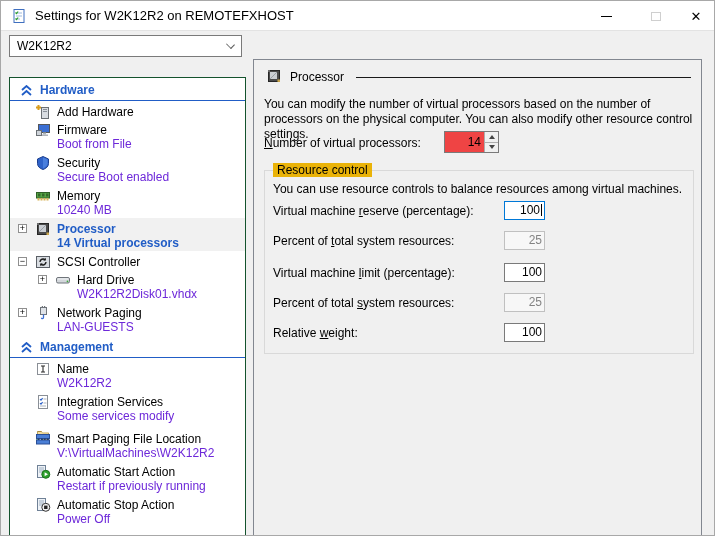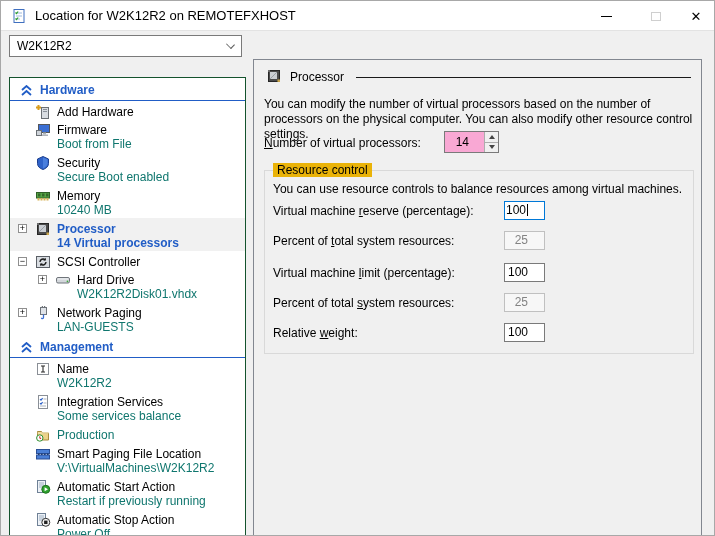--- a/index.html
+++ b/index.html
@@ -48,69 +48,69 @@
   .sec-header .chev { position:absolute; left:10px; top:3px; }
   .sb-item { position:relative; padding:4px 2px 0 47px; cursor:pointer; }
   .sb-item.indent { padding-left:67px; }
   .sb-item .expando { position:absolute; left:8px; top:6px; width:9px; height:9px;
                       background:#fff; border:1px solid #8f8f8f; font-size:9px; line-height:7px;
                       text-align:center; color:#000; }
   .sb-item.indent .expando { left:28px; }
   .sb-item .sb-icon { position:absolute; left:25px; top:3px; width:16px; height:16px; }
   .sb-item.indent .sb-icon { left:45px; }
   .sb-item .lbl { display:block; line-height:14px; }
-  .sb-item .sub { display:block; line-height:15px; color:#0f766e; }
+  .sb-item .sub { display:block; line-height:15px; color:#6d28d9; }
   .sb-item.selected { background:#f1f1f1; }
   .sb-item.selected .lbl, .sb-item.selected .sub { color:#215dc6; font-weight:bold; }
 
   
   .main { position:absolute; left:252px; top:58px; width:449px; height:478px;
           background:#f0f0f0; border:1px solid #828790; overflow:hidden; }
   .main-header { position:absolute; left:0; top:0; width:100%; height:28px; }
   .main-header .mh-icon { position:absolute; left:12px; top:8px; width:16px; height:16px; }
   .main-header .mh-title { position:absolute; left:36px; top:10px; }
   .main-header .mh-rule { position:absolute; left:102px; right:10px; top:17px; height:1px; background:#1a1a1a; }
   .main-desc { position:absolute; left:10px; top:37px; width:436px; line-height:15px; }
   .vp-label { position:absolute; left:10px; top:76px; }
   .spinbox { position:absolute; left:190px; top:71px; width:55px; height:22px;
-             background:#f9a8d4; border:1px solid #7a7a7a; display:flex;gap:12px; }
+             background:#ef4444; border:1px solid #7a7a7a; display:flex; }
   .spinbox .sp-val { flex:1; text-align:right; line-height:20px; padding-right:3px; }
   .spin-col { width:14px; border-left:1px solid #adadad; display:flex; flex-direction:column; }
   .spin-btn { flex:1; background:#f0f0f0; display:flex; align-items:center; justify-content:center; }
   .spin-btn.up { border-bottom:1px solid #adadad; }
   .arr-up { width:0; height:0; border-left:3px solid transparent; border-right:3px solid transparent;
             border-bottom:4px solid #444; }
   .arr-dn { width:0; height:0; border-left:3px solid transparent; border-right:3px solid transparent;
             border-top:4px solid #444; }
 
   .groupbox { position:absolute; left:10px; top:110px; width:430px; height:184px;
               border:1px solid #d9d9d9; }
   .gb-title { position:absolute; left:8px; top:-8px; background:#eab308; padding:0 4px; }
   .gb-desc { position:absolute; left:8px; top:11px; }
   .rc-label { position:absolute; left:8px; }
   .rc-input { position:absolute; left:239px; width:41px; height:19px; background:#fff;
-              border:1px solid #7a7a7a; text-align:right; line-height:17px; padding-right:16px; }
+              border:1px solid #7a7a7a; text-align:right; line-height:17px; padding-right:2px; }
   .rc-input.focused { border-color:#0078d7; }
   .rc-input.disabled { background:#f7f7f7; border-color:#c0c0c0; color:#838383; }
   .caret { display:inline-block; width:1px; height:12px; background:#000; margin-left:1px;
            vertical-align:-2px; }
   u { text-decoration:underline; }
 </style>
 </head>
 <body>
 
 <div class="window">
 
   <div class="titlebar">
     <span class="app-icon"><svg width="16" height="16" viewBox="0 0 16 16">
           <rect x="3" y="1.5" width="10" height="13" fill="#fff" stroke="#3f6fbf"></rect>
           <path d="M5 5h6M5 8h6M5 11h4" stroke="#9db8dd" stroke-width="1"></path>
           <path d="M4.5 4.5l1 1 1.6-2M4.5 10.5l1 1 1.6-2" stroke="#2e9e2e" stroke-width="1.2" fill="none"></path>
         </svg></span>
-    <span class="title">Location for W2K12R2 on REMOTEFXHOST</span>
+    <span class="title">Settings for W2K12R2 on REMOTEFXHOST</span>
     <div class="win-btn btn-min">
         <span class="glyph-min"></span>
       </div>
     <div class="win-btn btn-max">
         <span class="glyph-max"></span>
       </div>
     <div class="win-btn btn-close">
         <span>✕</span>
       </div>
   </div>
@@ -238,30 +238,29 @@
         <span class="lbl">Name</span>
         <span class="sub">W2K12R2</span>
       </div>
       <div class="sb-item">
         <span class="sb-icon"><svg width="16" height="16" viewBox="0 0 16 16">
             <rect x="3.5" y="1.5" width="9" height="13" fill="#fff" stroke="#8a8f96"></rect>
             <path d="M5 5.2l1 1 1.6-2M5 9.2l1 1 1.6-2" stroke="#2f63c9" stroke-width="1.2" fill="none"></path>
             <path d="M8.5 5h3M8.5 9h3M5 12h6" stroke="#aab2bc"></path>
           </svg></span>
         <span class="lbl">Integration Services</span>
-        <span class="sub">Some services balance</span>
+        <span class="sub">Some services modify</span>
       </div>
       <div class="sb-item">
         <span class="sb-icon"><svg width="16" height="16" viewBox="0 0 16 16">
             <path d="M2.5 4.5h4l1 1.5h6v7h-11z" fill="#ecd28a" stroke="#a78a3c"></path>
             <path d="M2.5 6h11" stroke="#f7e7b6"></path>
             <circle cx="4.8" cy="11" r="3.2" fill="#fff" stroke="#2e8f2e"></circle>
             <path d="M4.8 9.2v1.8l1.3.8" fill="none" stroke="#c33" stroke-width="1.1"></path>
           </svg></span>
-        <span class="sub">Production</span>
       </div>
       <div class="sb-item">
         <span class="sb-icon"><svg width="16" height="16" viewBox="0 0 16 16">
             <rect x="1.5" y="3.5" width="13" height="4" fill="#4a7fd6" stroke="#2a4f96"></rect>
             <rect x="1.5" y="9" width="13" height="4" fill="#4a7fd6" stroke="#2a4f96"></rect>
             <g fill="#1f3c73">
               <rect x="3" y="7.5" width="1.6" height="1.5"></rect>
               <rect x="6" y="7.5" width="1.6" height="1.5"></rect>
               <rect x="9" y="7.5" width="1.6" height="1.5"></rect>
               <rect x="12" y="7.5" width="1.6" height="1.5"></rect>

